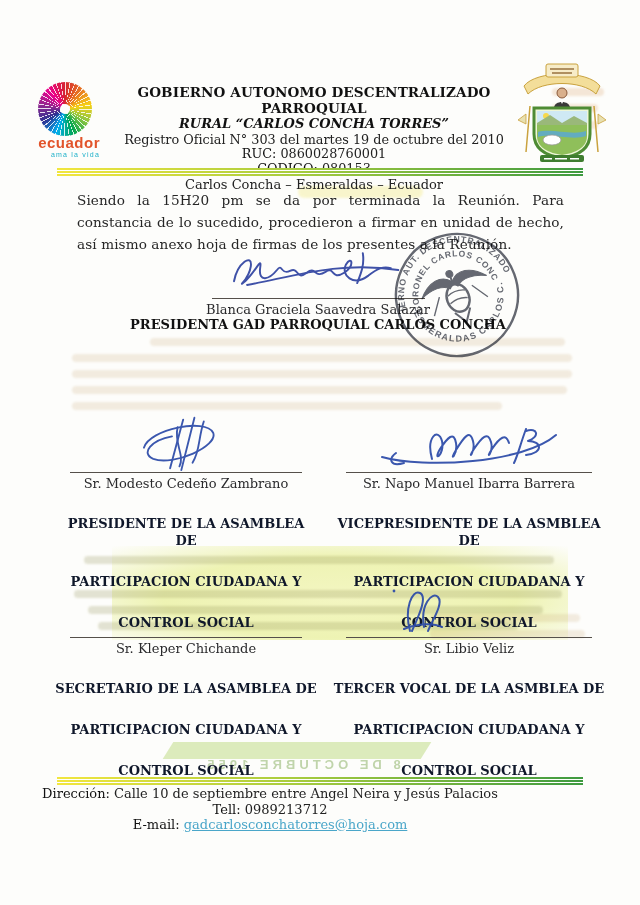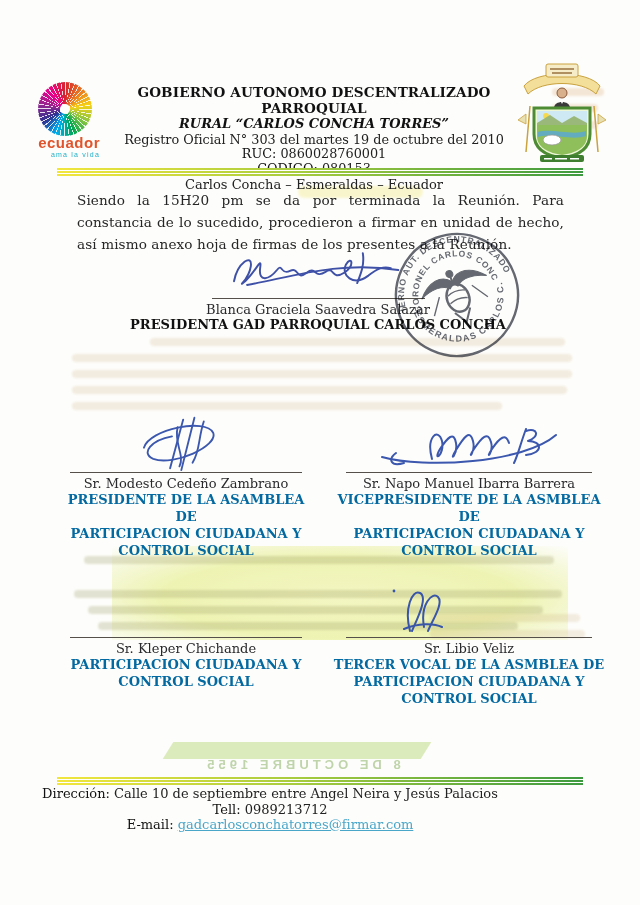--- a/index.html
+++ b/index.html
@@ -58,21 +58,21 @@
   .sig-name{font-size:13px;margin-top:3px;color:#2a2a2c;}
   .sig-title{font-weight:bold;font-size:13px;margin-top:0;color:#111;}
   .scr{height:58px;display:flex;align-items:flex-end;justify-content:center;}
   .scr-main{height:52px;display:flex;align-items:flex-end;justify-content:center;}
 
   .sig-row{position:absolute;left:55px;display:grid;grid-template-columns:262px 272px;column-gap:16px;text-align:center;}
   .r2{top:414px;}
   .r3{top:579px;}
   .w2{width:232px;}
   .w3{width:246px;}
-  .t{font-weight:bold;font-size:13px;line-height:17px;color:#0369a1;}
+  .t{font-weight:bold;font-size:13px;line-height:17px;color:#0f172a;margin-top:24px;}
   .shift-left{margin-right:96px;}
 
   .stamp-wrap{position:absolute;left:392px;top:230px;width:130px;height:130px;transform:rotate(-20deg);
               opacity:.85;mix-blend-mode:multiply;color:#4b4f5a;}
   .stamp-wrap text{font-family:"Liberation Sans",sans-serif;font-weight:bold;fill:currentColor;}
 
   
   .ftr{position:absolute;top:786px;left:0;width:540px;text-align:center;font-size:13px;line-height:15.5px;color:#222;}
   .email{color:#4aa6c9;text-decoration:underline;cursor:pointer;}
 </style>
@@ -222,20 +222,21 @@
       <div class="t">PARTICIPACION CIUDADANA Y</div>
       <div class="t">CONTROL SOCIAL</div>
     </div>
   </section>
 
   <section class="sig-row r3">
     <div class="cell">
       <div class="scr"></div>
       <div class="sig-line w2"></div>
       <div class="sig-name">Sr. Kleper Chichande</div>
+      <div class="t">SECRETARIO DE LA ASAMBLEA DE</div>
       <div class="t">PARTICIPACION CIUDADANA Y</div>
       <div class="t">CONTROL SOCIAL</div>
     </div>
     <div class="cell">
       <div class="scr">
         <svg class="shift-left" width="90" height="56" viewBox="0 0 90 56">
           <g fill="none" stroke="#2b4aa8" stroke-width="2" stroke-linecap="round" stroke-linejoin="round" opacity=".92">
             <path d="M34 50 C28 28 36 8 44 12 C52 16 42 36 36 50"></path>
             <path d="M48 46 C44 24 56 10 62 16 C68 22 56 40 52 50"></path>
             <path d="M28 48 C42 42 58 42 66 46"></path>
@@ -249,16 +250,16 @@
       <div class="t">PARTICIPACION CIUDADANA Y</div>
       <div class="t">CONTROL SOCIAL</div>
     </div>
   </section>
 
   <div class="divider d2"></div>
 
   <footer class="ftr">
     <div><span class="b">Dirección:</span> <span>Calle 10 de septiembre entre Angel Neira y Jesús Palacios</span></div>
     <div><span class="b">Tell:</span> <span>0989213712</span></div>
-    <div><span class="b">E-mail:</span> <a class="email">gadcarlosconchatorres@firmar.com</a></div>
+    <div><span class="b">E-mail:</span> <a class="email">gadcarlosconchatorres@hoja.com</a></div>
   </footer>
 
 </div>
 
 </body></html>

